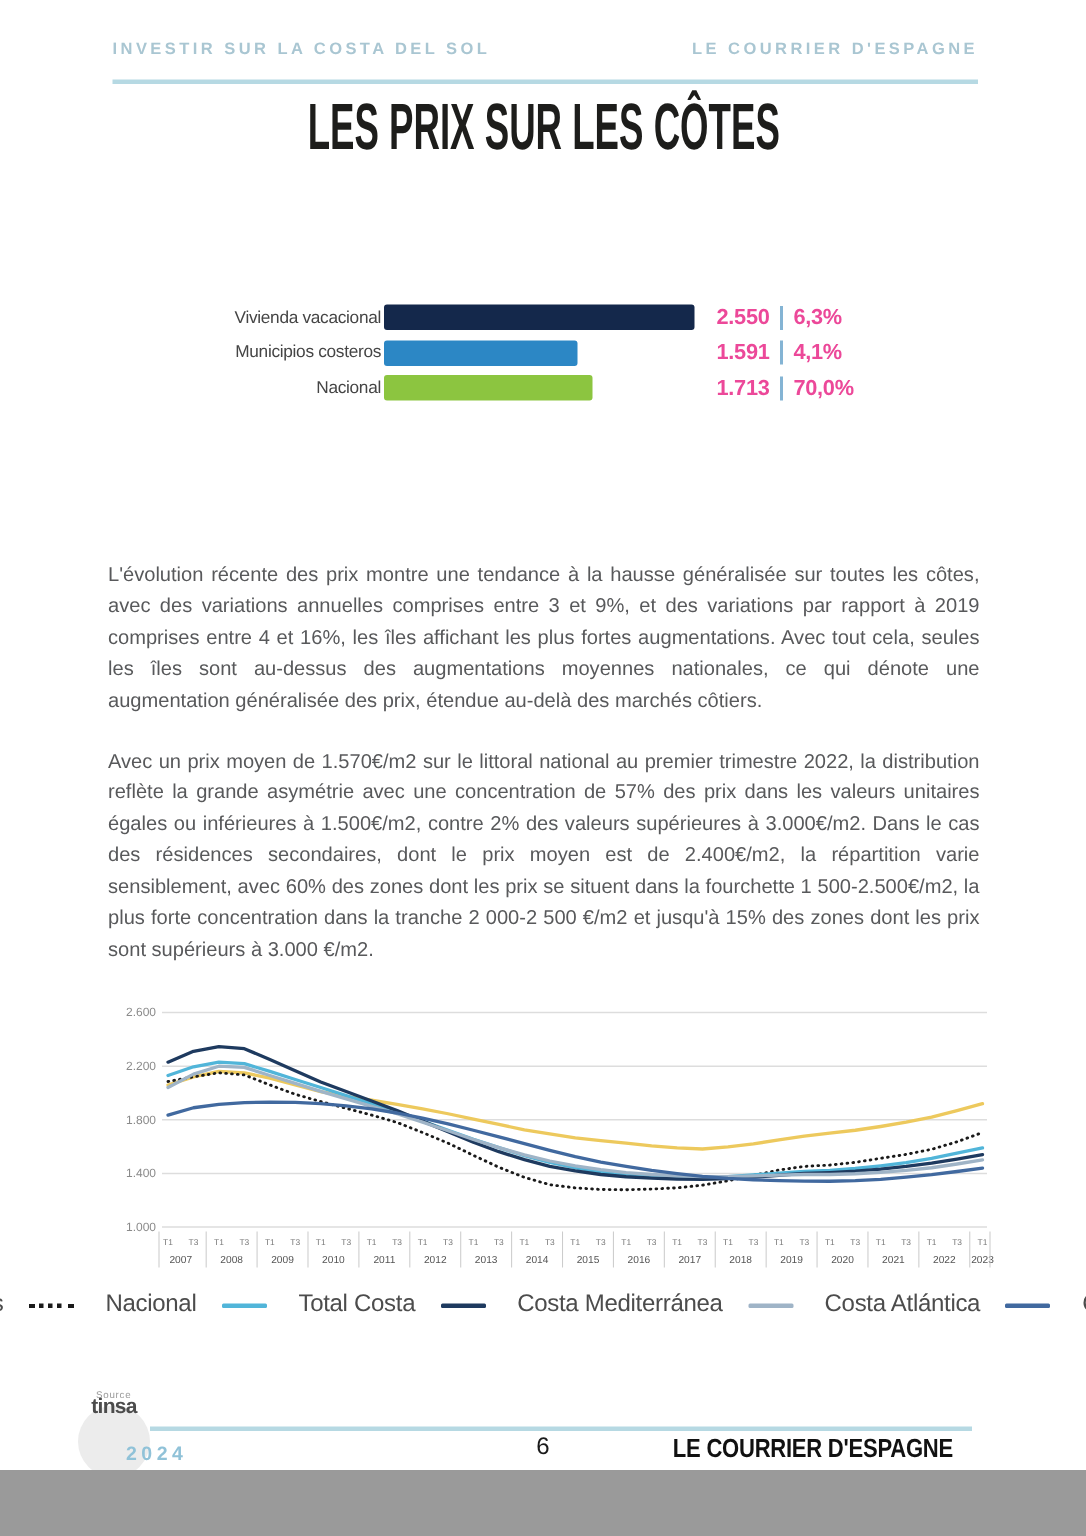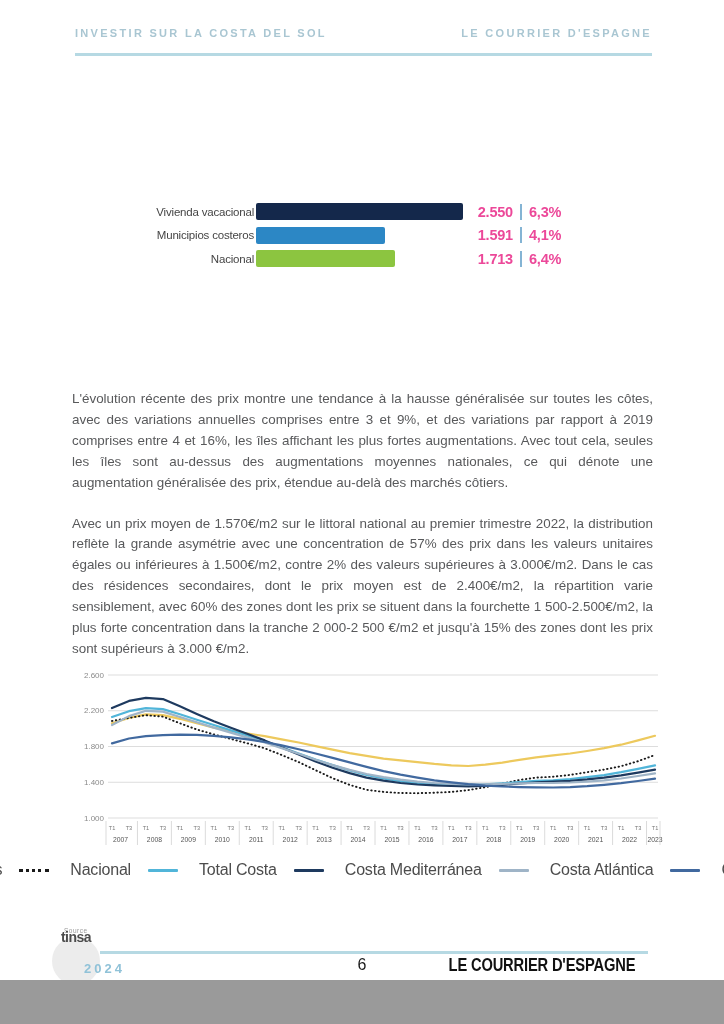--- a/index.html
+++ b/index.html
@@ -26,21 +26,21 @@
     letter-spacing:-0.2px;white-space:nowrap;}
   .btrack{width:215px;}
   .bbar{height:17px;border-radius:2px;}
   .bval{display:flex;align-items:flex-end;font-size:14.5px;color:#ec4899;font-weight:bold;letter-spacing:-0.2px;}
   .bval .num{width:42px;text-align:right;}
   .bval .pipe{width:2px;height:16px;background:#84b4d4;margin:0 7px;}
 
   
   .bodytext{position:absolute;top:373px;left:72px;width:581px;font-size:13.4px;
     line-height:20.9px;color:#58595b;text-align:justify;}
-  .bodytext p{margin:16px 0 20px 0;}
+  .bodytext p{margin:0 0 20px 0;}
 
   
   .linechart{position:absolute;top:658px;left:66px;width:600px;height:200px;}
   .legend{position:absolute;top:861px;left:72px;width:580px;display:flex;justify-content:center;
     align-items:center;gap:17px;}
   .litem{display:flex;align-items:center;gap:5px;}
   .litem .sw{width:30px;height:3px;border-radius:1px;}
   .litem .sw.dotted{height:0;border-top:3px dotted #1a1a1a;background:none;border-radius:0;}
   .litem .lt{font-size:16px;color:#4c4c4c;letter-spacing:-0.2px;white-space:nowrap;margin-left:16px;}
 
@@ -64,20 +64,23 @@
 <body>
 
 <div class="page">
 
   <div class="hdr">
     <span>INVESTIR SUR LA COSTA DEL SOL</span>
     <span>LE COURRIER D'ESPAGNE</span>
   </div>
   <div class="hdr-rule"></div>
 
+  <div class="title-wrap">
+    <span class="t">LES PRIX SUR LES CÔTES</span>
+  </div>
 
 
   <div class="barchart">
     <div class="brow">
       <span class="blabel">Vivienda vacacional</span>
       <span class="btrack">
           <span class="bbar" style="display: block; width: 207px; background: rgb(20, 40, 75);"></span>
         </span>
       <span class="bval">
         <span class="num">2.550</span>
@@ -97,21 +100,21 @@
       </span>
     </div>
     <div class="brow">
       <span class="blabel">Nacional</span>
       <span class="btrack">
           <span class="bbar" style="display: block; width: 139px; background: rgb(140, 197, 64);"></span>
         </span>
       <span class="bval">
         <span class="num">1.713</span>
         <span class="pipe"></span>
-        <span>6,4%</span>
+        <span>70,0%</span>
       </span>
     </div>
   </div>
 
   <div class="bodytext">
     <p>L'évolution récente des prix montre une tendance à la hausse généralisée sur toutes les côtes, avec des variations annuelles comprises entre 3 et 9%, et des variations par rapport à 2019 comprises entre 4 et 16%, les îles affichant les plus fortes augmentations. Avec tout cela, seules les îles sont au-dessus des augmentations moyennes nationales, ce qui dénote une augmentation généralisée des prix, étendue au-delà des marchés côtiers.</p>
     <p>Avec un prix moyen de 1.570€/m2 sur le littoral national au premier trimestre 2022, la distribution reflète la grande asymétrie avec une concentration de 57% des prix dans les valeurs unitaires égales ou inférieures à 1.500€/m2, contre 2% des valeurs supérieures à 3.000€/m2. Dans le cas des résidences secondaires, dont le prix moyen est de 2.400€/m2, la répartition varie sensiblement, avec 60% des zones dont les prix se situent dans la fourchette 1 500-2.500€/m2, la plus forte concentration dans la tranche 2 000-2 500 €/m2 et jusqu'à 15% des zones dont les prix sont supérieurs à 3.000 €/m2.</p>
   </div>
 
   <svg id="line-chart-svg" class="linechart" viewBox="0 0 600 200">

